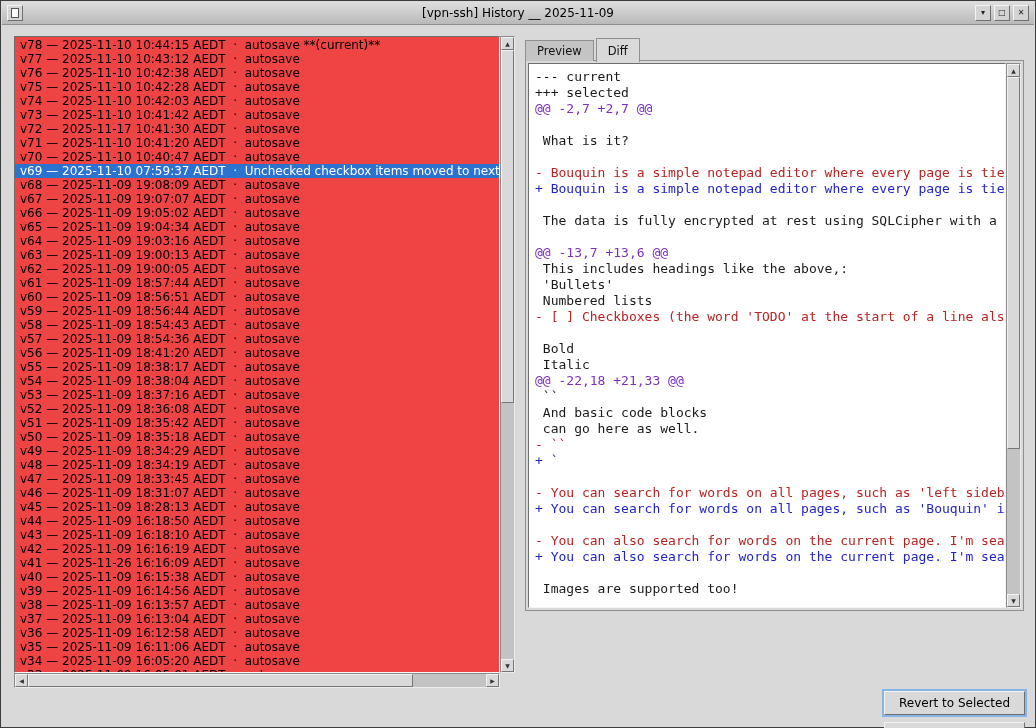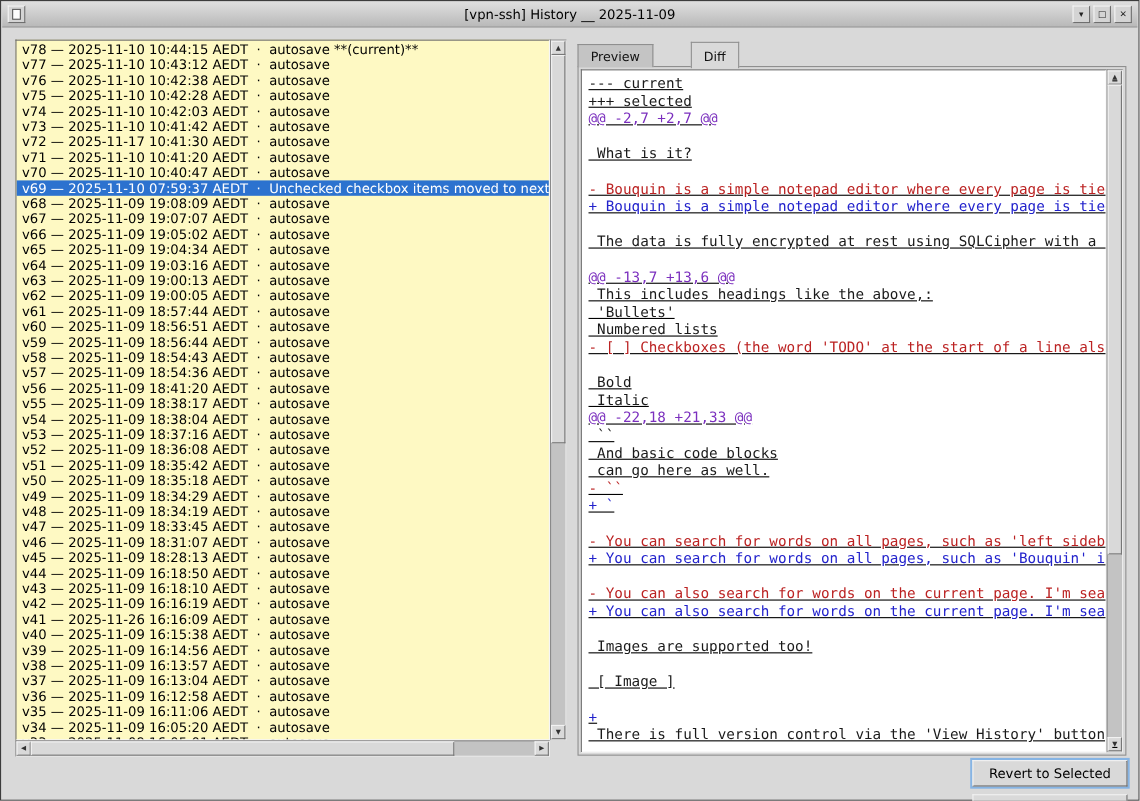--- a/index.html
+++ b/index.html
@@ -39,21 +39,21 @@
   .controls { margin-left: auto; display: flex; gap: 3px; z-index: 2; }
   .wbtn {
     width: 16px; height: 16px; background: #d4d4d4;
     border: 1px solid; border-color: #f4f4f4 #6f6f6f #6f6f6f #f4f4f4;
     font-size: 8px; line-height: 14px; text-align: center; color: #222;
     user-select: none;
   }
   
   .listbox {
     position: absolute; left: 13px; top: 35px; width: 486px; height: 637px;
-    background: #fef9c3;
+    background: #ef4444;
     border: 1px solid; border-color: #6e6e6e #f6f6f6 #f6f6f6 #6e6e6e;
     overflow: hidden; padding-top: 1px;
   }
   .row {
     height: 14px; line-height: 14px; font-size: 12px;
     white-space: pre; padding-left: 5px; color: #000; overflow: hidden;
   }
   .row.selected {
     background: var(--sel-bg, #2c72cf);
     color: var(--sel-fg, #ffffff);
@@ -79,37 +79,37 @@
   .sb-trough { flex: 1; position: relative; }
   .sb-thumb {
     position: absolute; background: #d9d9d9;
     border: 1px solid; border-color: #f2f2f2 #777 #777 #f2f2f2;
   }
   .scrollbar.v .sb-thumb { left: 0; right: 0; }
   .scrollbar.h .sb-thumb { top: 0; bottom: 0; }
   
   .tabbar {
     position: absolute; left: 524px; top: 36px; height: 24px;
-    display: flex; align-items: flex-end; z-index: 3; gap: 32px;
+    display: flex; align-items: flex-end; z-index: 3;
   }
   .tab {
     height: 21px; padding: 0 11px;
     background: #c4c4c4;
     border: 1px solid #8f8f8f; border-bottom: 0;
     font-size: 11.5px; color: #111;
     display: flex; align-items: center; margin-right: 2px;
   }
   .tab.active {
     height: 24px; background: #d9d9d9; margin-bottom: -1px;
     position: relative; z-index: 4;
   }
   .pane {
-    position: absolute; left: 524px; top: 59px; width: 499px; height: 627px;
+    position: absolute; left: 524px; top: 59px; width: 499px; height: 551px;
     background: #d9d9d9; border: 1px solid #8f8f8f;
-    display: flex; padding: 2px; text-decoration: underline;
+    display: flex; padding: 2px;
   }
   .diff-text {
     flex: 1; background: #ffffff;
     border: 1px solid; border-color: #6e6e6e #f6f6f6 #f6f6f6 #6e6e6e;
     overflow: hidden; padding: 5px 6px;
     font-family: "DejaVu Sans Mono", "Liberation Mono", monospace;
     font-size: 13px; line-height: 16px;
   }
   .dline { white-space: pre; min-height: 16px; color: var(--c-context, #1a1a1a); }
   .dline.removed { color: var(--c-removed, #bb2222); }

